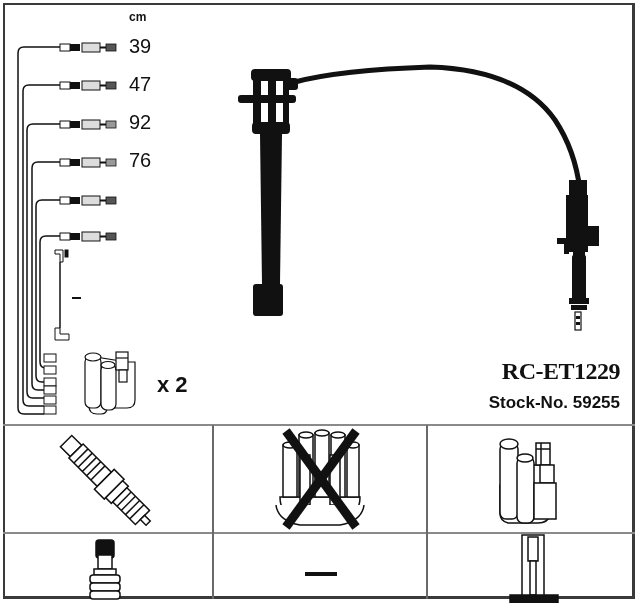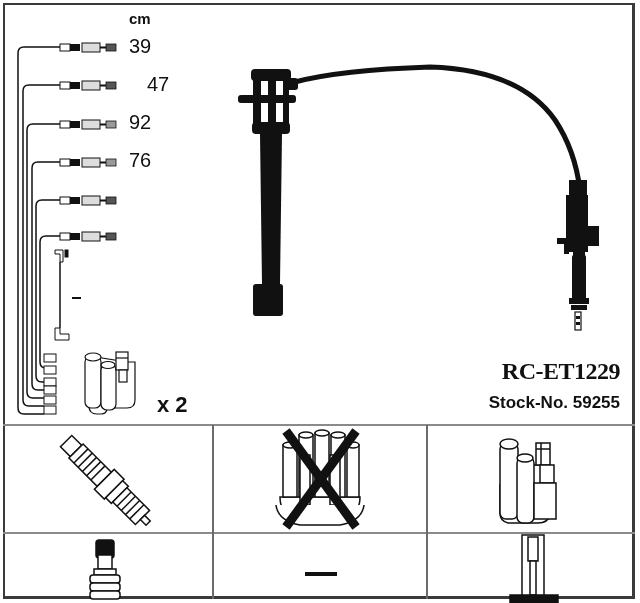--- a/index.html
+++ b/index.html
@@ -2,39 +2,39 @@
 <html><head>
 <meta charset="utf-8">
 <style>
   html,body{margin:0;padding:0;background:#ffffff;}
   body{width:640px;height:603px;position:relative;overflow:hidden;font-family:"Liberation Sans",sans-serif;color:#111;}
   .frame{position:absolute;left:3px;top:3px;width:632px;height:596px;border:2px solid #3a3a3a;border-right-width:3px;border-bottom-width:3px;box-sizing:border-box;}
   .hline{position:absolute;background:#8a8a8a;height:2px;}
   .vline{position:absolute;background:#6a6a6a;width:2px;}
   svg{position:absolute;left:0;top:0;}
   .txt{position:absolute;font-weight:bold;white-space:nowrap;}
-  .cm{left:129px;top:10px;font-size:15px;}
+  .cm{left:129px;top:10px;font-size:12px;}
   .len{font-weight:normal;font-size:20px;left:129px;}
-  .qty{left:157px;top:372px;font-size:22px;margin-top:20px;}
+  .qty{left:157px;top:372px;font-size:22px;}
   .model{right:20px;top:358px;font-size:24px;letter-spacing:-0.5px;font-family:Liberation Serif, serif;}
   .stock{right:20px;top:393px;font-size:17px;}
 </style>
 </head>
 <body>
 
 <div class="frame"></div>
 
 <div class="hline" style="left:3px;top:424px;width:632px;"></div>
 <div class="hline" style="left:3px;top:532px;width:632px;"></div>
 <div class="vline" style="left:212px;top:425px;height:174px;"></div>
 <div class="vline" style="left:426px;top:425px;height:174px;"></div>
 
 <div class="txt cm">cm</div>
 <div class="txt len" style="top:35px;">39</div>
-<div class="txt len" style="top:73px;margin-left:18px;">47</div>
+<div class="txt len" style="top:73px;">47</div>
 <div class="txt len" style="top:111px;">92</div>
 <div class="txt len" style="top:149px;">76</div>
 <div class="txt qty">x 2</div>
 <div class="txt model">RC-ET1229</div>
 <div class="txt stock">Stock-No. 59255</div>
 
 <svg width="220" height="420" viewBox="0 0 220 420">
   <g stroke="#111" stroke-width="1.5" fill="none">
 
     <path d="M60 47 H24 Q18 47 18 53 V408 Q18 414 24 414 H44"></path>

